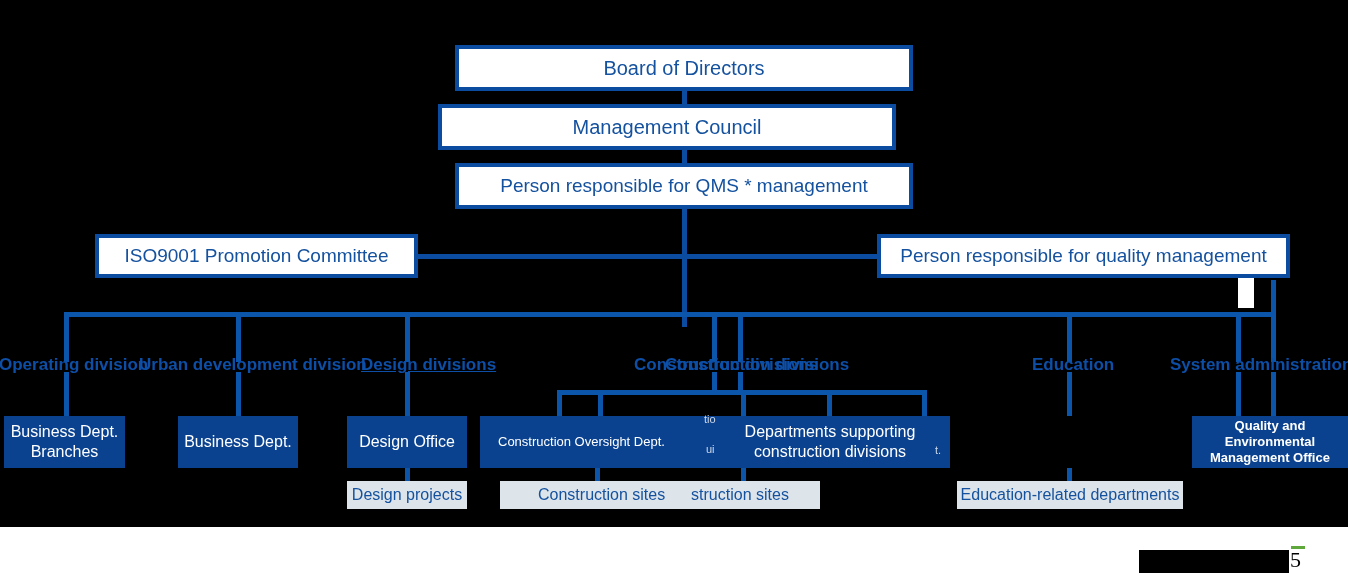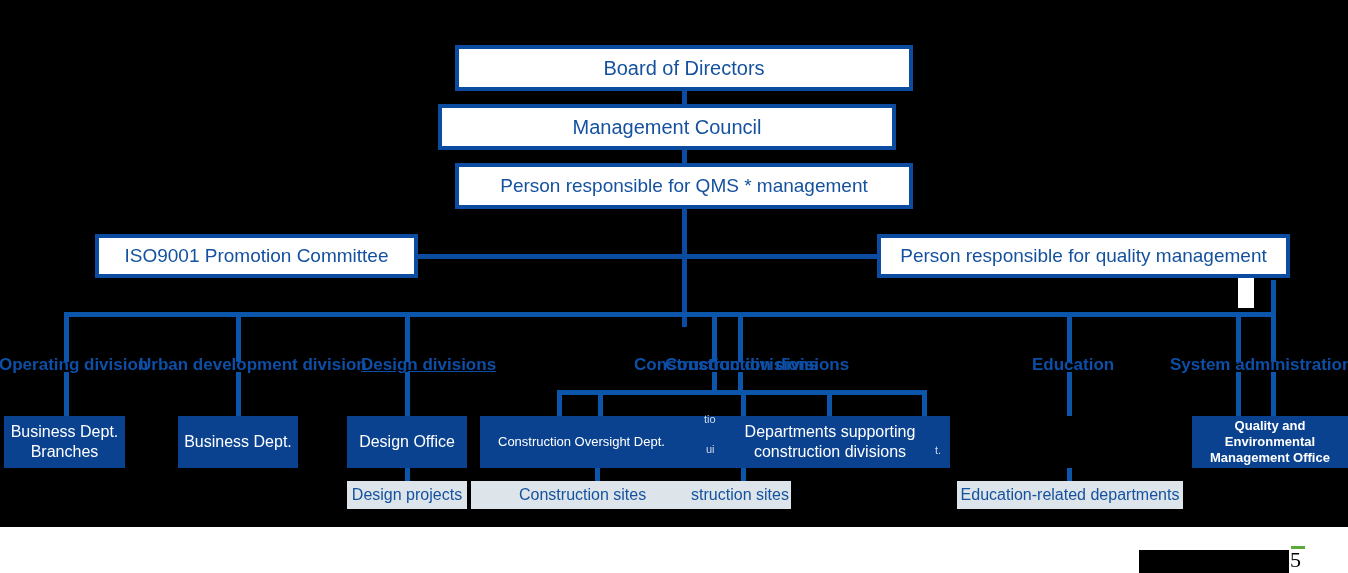--- a/index.html
+++ b/index.html
@@ -124,21 +124,21 @@
 
     <div class="deptbox sm" style="left:1192px;top:416px;width:156px;height:52px;font-weight:bold;">Quality and Environmental<br>Management Office</div>
 
     <div class="ln" style="left:405px;top:468px;width:5px;height:13px;"></div>
     <div class="ln" style="left:595px;top:468px;width:5px;height:13px;"></div>
     <div class="ln" style="left:741px;top:468px;width:5px;height:13px;"></div>
     <div class="ln" style="left:1067px;top:468px;width:5px;height:13px;"></div>
 
     <div class="greybox" style="left:347px;top:481px;width:120px;height:28px;">Design projects</div>
 
-    <div class="greybox" style="left:471px;top:481px;width:320px;height:28px;justify-content:flex-start;padding-left:48px;">
+    <div class="greybox" style="left:500px;top:481px;width:320px;height:28px;justify-content:flex-start;padding-left:38px;">
       <span>Construction sites</span>
     </div>
 
     <div class="greybox" style="left:673px;top:481px;width:134px;height:28px;background:transparent;">struction sites</div>
 
     <div class="greybox" style="left:957px;top:481px;width:226px;height:28px;">Education-related departments</div>
 
   </div>
 
   <div id="footer">

